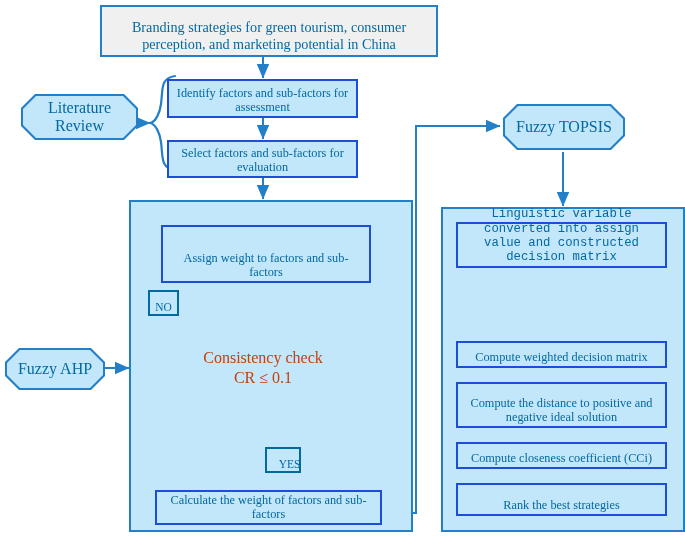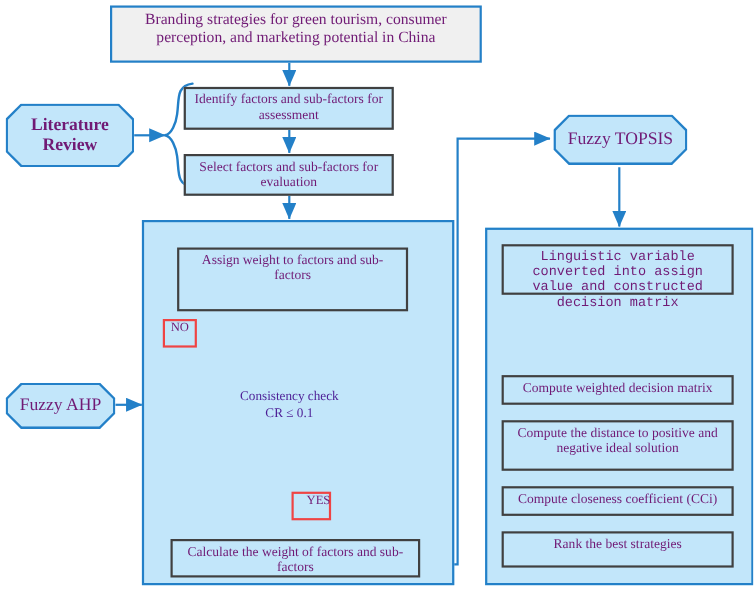--- a/index.html
+++ b/index.html
@@ -17,44 +17,44 @@
   #svg-layer{
     position:absolute;
     left:0; top:0;
     width:685px;
     height:538px;
   }
   .node{
     position:absolute;
     box-sizing:border-box;
     display:flex;
-    align-items:flex-start;
+    align-items:flex-end;
     justify-content:center;
     text-align:center;
     line-height:1.15;
-    color:#701a75;
+    color:#0369a1;
   }
   .rect-box{
-    border:2px solid #404040;
+    border:2px solid #1d4ed8;
     background:#c2e6fa;
     font-size:12.3px;
     padding:2px 4px;
   }
   .title-box{
     border:2px solid #2380c8;
     background:#f0f0f0;
     font-size:14.2px;
     padding:3px 8px;
   }
   .container-box{
     border:2px solid #2380c8;
     background:#c2e6fa;
   }
   .label-box{
-    border:2px solid #ef4444;
+    border:2px solid #0369a1;
     background:#c2e6fa;
     font-size:11.5px;
   }
   .oct-outer{
     background:#2380c8;
     padding:2px;
     clip-path:polygon(14px 0,calc(100% - 14px) 0,100% 14px,100% calc(100% - 14px),calc(100% - 14px) 100%,14px 100%,0 calc(100% - 14px),0 14px);
   }
   .oct-inner{
     width:100%;height:100%;
@@ -62,23 +62,23 @@
     text-align:center;
     background:#c2e6fa;
     clip-path:polygon(13px 0,calc(100% - 13px) 0,100% 13px,100% calc(100% - 13px),calc(100% - 13px) 100%,13px 100%,0 calc(100% - 13px),0 13px);
   }
   .diamond-text{
     position:absolute;
     left:0;top:0;
     width:100%;height:100%;
     display:flex;align-items:center;justify-content:center;
     text-align:center;
-    font-size:12px;
+    font-size:16px;
     line-height:1.25;
-    color:#4c1d95;
+    color:#c2410c;
     pointer-events:none;
   }
 </style>
 </head>
 <body>
 
 <div id="canvas">
 
   <svg id="svg-layer" viewBox="0 0 685 538" xmlns="http://www.w3.org/2000/svg">
     <defs>
@@ -116,21 +116,21 @@
     <path d="M563,428 L563,441" stroke="#2380c8" stroke-width="2" fill="none" marker-end="url(#arrow)"></path>
     <path d="M563,469 L563,482" stroke="#2380c8" stroke-width="2" fill="none" marker-end="url(#arrow)"></path>
 
     <polygon points="263,314 353,368 263,422 173,368" fill="#c2e6fa" stroke="#2380c8" stroke-width="2"></polygon>
   </svg>
 
   <div class="node title-box" style="left:100px;top:5px;width:338px;height:52px;">
     <span>Branding strategies for green tourism, consumer perception, and marketing potential in China</span>
   </div>
 
-  <div class="node oct-outer" style="left:5px;top:94px;width:117px;height:58px;font-weight:bold;">
+  <div class="node oct-outer" style="left:21px;top:94px;width:117px;height:46px;">
     <div class="oct-inner">
       <span>Literature Review</span>
     </div>
   </div>
 
   <div class="node rect-box" style="left:167px;top:79px;width:191px;height:39px;">
     <span>Identify factors and sub-factors for assessment</span>
   </div>
 
   <div class="node rect-box" style="left:167px;top:140px;width:191px;height:38px;">

